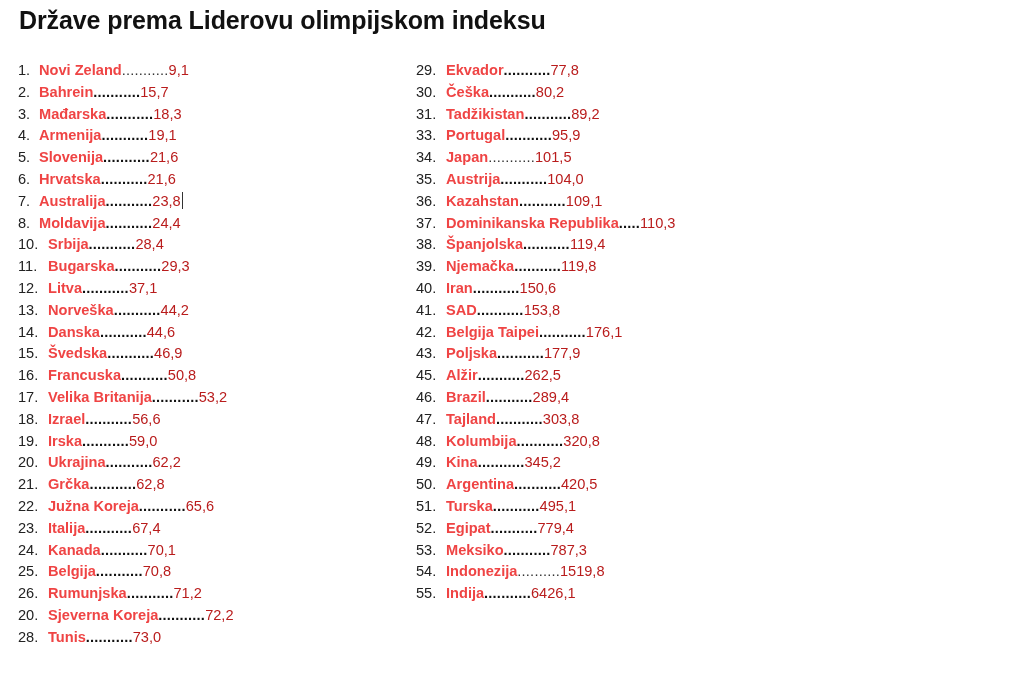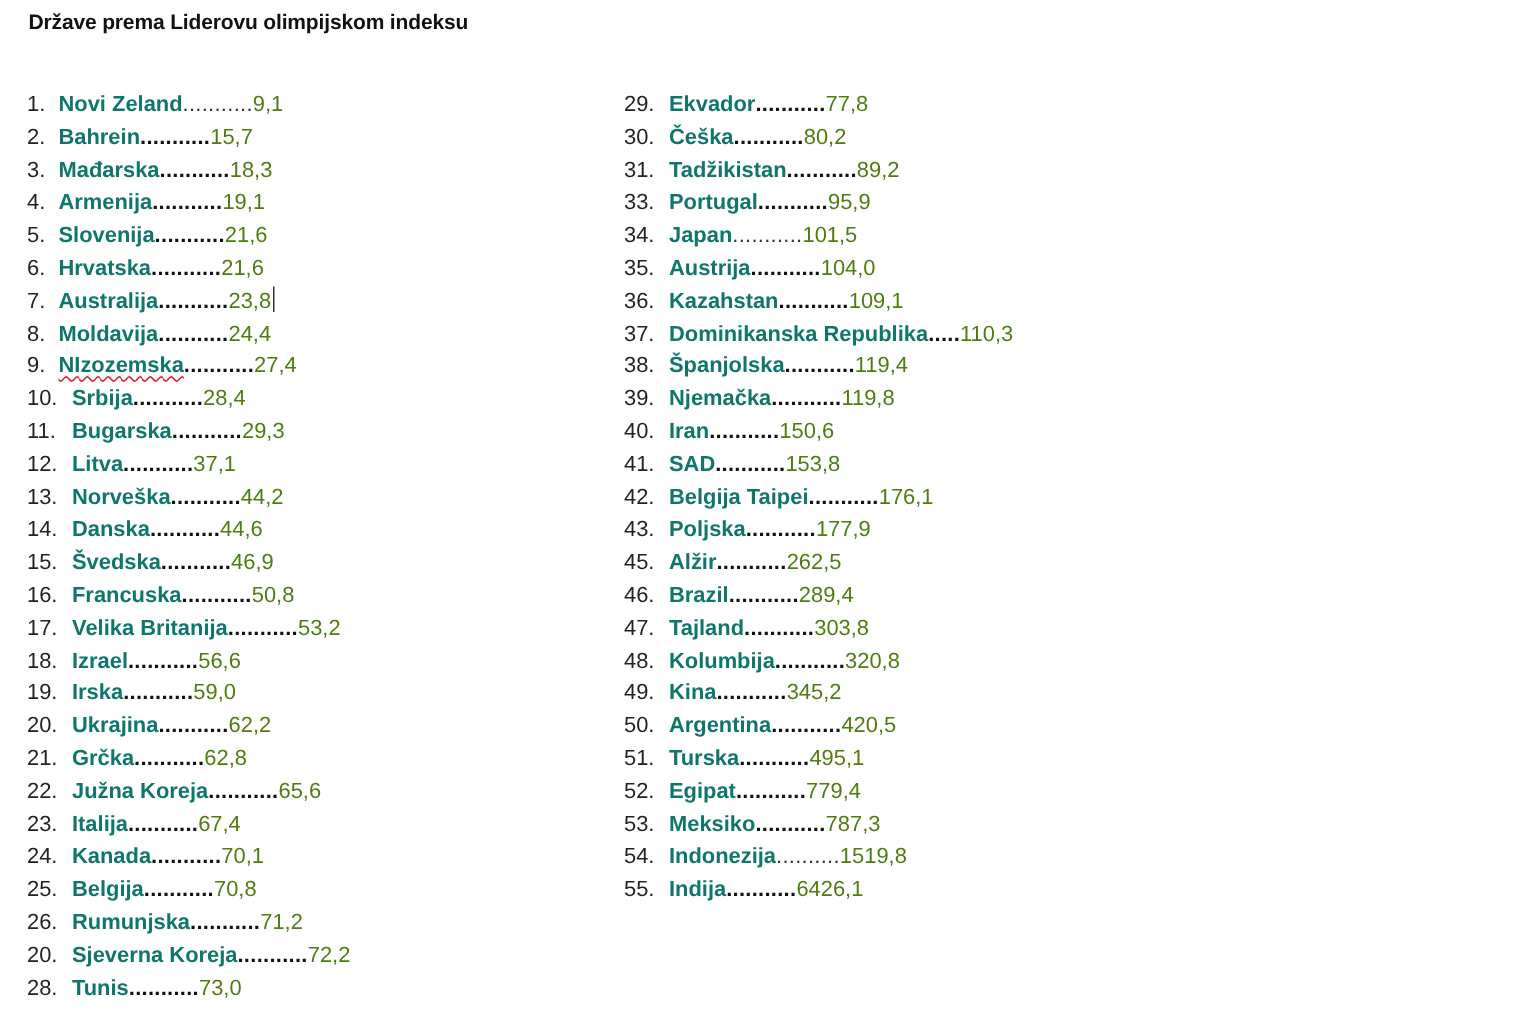--- a/index.html
+++ b/index.html
@@ -3,56 +3,55 @@
   <meta charset="utf-8">
   <style>
     html, body { margin: 0; padding: 0; background: #ffffff; }
     body {
       width: 1024px; height: 682px; overflow: hidden; position: relative;
       font-family: "Liberation Sans", "DejaVu Sans", sans-serif;
       color: #1a1a1a;
     }
     .title {
       position: absolute; left: 19px; top: 6px;
-      font-size: 14px; font-weight: bold; color: #111;
+      font-size: 25px; font-weight: bold; color: #111;
       letter-spacing: -0.1px;
     }
     .col { position: absolute; top: 60px; }
     .col.left { left: 18px; }
     .col.right { left: 416px; }
     .item {
       height: 21.8px; line-height: 21.8px; font-size: 14.6px; white-space: nowrap;
       color: #222;
     }
     .num { display: inline-block; }
     .col.left .num.one { width: 21px; }
     .col.left .num.two { width: 30px; }
     .col.right .num { width: 30px; }
-    .name { font-weight: bold; color: #0f766e; }
+    .name { font-weight: bold; color: #ef4444; }
     .dots { font-weight: bold; color: #111; letter-spacing: 0.2px; }
     .dots.thin { font-weight: normal; color: #333; }
-    .val { color: #4d7c0f; }
+    .val { color: #b91c1c; }
     .spell { text-decoration: underline wavy #d23; text-decoration-thickness: 1px; text-underline-offset: 2px; }
     .caret { display: inline-block; width: 1px; height: 17px; background: #333; vertical-align: -3px; margin-left: 1px; }
   </style>
 </head>
 <body>
 
 <div class="title">Države prema Liderovu olimpijskom indeksu</div>
 
 <div class="col left" id="col-left">
     <div class="item"><span class="num one">1.</span><span class="name">Novi Zeland</span><span class="dots thin">...........</span><span class="val">9,1</span></div>
     <div class="item"><span class="num one">2.</span><span class="name">Bahrein</span><span class="dots">...........</span><span class="val">15,7</span></div>
     <div class="item"><span class="num one">3.</span><span class="name">Mađarska</span><span class="dots">...........</span><span class="val">18,3</span></div>
     <div class="item"><span class="num one">4.</span><span class="name">Armenija</span><span class="dots">...........</span><span class="val">19,1</span></div>
     <div class="item"><span class="num one">5.</span><span class="name">Slovenija</span><span class="dots">...........</span><span class="val">21,6</span></div>
     <div class="item"><span class="num one">6.</span><span class="name">Hrvatska</span><span class="dots">...........</span><span class="val">21,6</span></div>
     <div class="item"><span class="num one">7.</span><span class="name">Australija</span><span class="dots">...........</span><span class="val">23,8</span><span class="caret"></span></div>
     <div class="item"><span class="num one">8.</span><span class="name">Moldavija</span><span class="dots">...........</span><span class="val">24,4</span></div>
-    <div class="item"><span class="num one">9.</span><span class="name spell">NIzozemska</span><span class="dots">...........</span><span class="val">27,4</span></div>
     <div class="item"><span class="num two">10.</span><span class="name">Srbija</span><span class="dots">...........</span><span class="val">28,4</span></div>
     <div class="item"><span class="num two">11.</span><span class="name">Bugarska</span><span class="dots">...........</span><span class="val">29,3</span></div>
     <div class="item"><span class="num two">12.</span><span class="name">Litva</span><span class="dots">...........</span><span class="val">37,1</span></div>
     <div class="item"><span class="num two">13.</span><span class="name">Norveška</span><span class="dots">...........</span><span class="val">44,2</span></div>
     <div class="item"><span class="num two">14.</span><span class="name">Danska</span><span class="dots">...........</span><span class="val">44,6</span></div>
     <div class="item"><span class="num two">15.</span><span class="name">Švedska</span><span class="dots">...........</span><span class="val">46,9</span></div>
     <div class="item"><span class="num two">16.</span><span class="name">Francuska</span><span class="dots">...........</span><span class="val">50,8</span></div>
     <div class="item"><span class="num two">17.</span><span class="name">Velika Britanija</span><span class="dots">...........</span><span class="val">53,2</span></div>
     <div class="item"><span class="num two">18.</span><span class="name">Izrael</span><span class="dots">...........</span><span class="val">56,6</span></div>
     <div class="item"><span class="num two">19.</span><span class="name">Irska</span><span class="dots">...........</span><span class="val">59,0</span></div>

